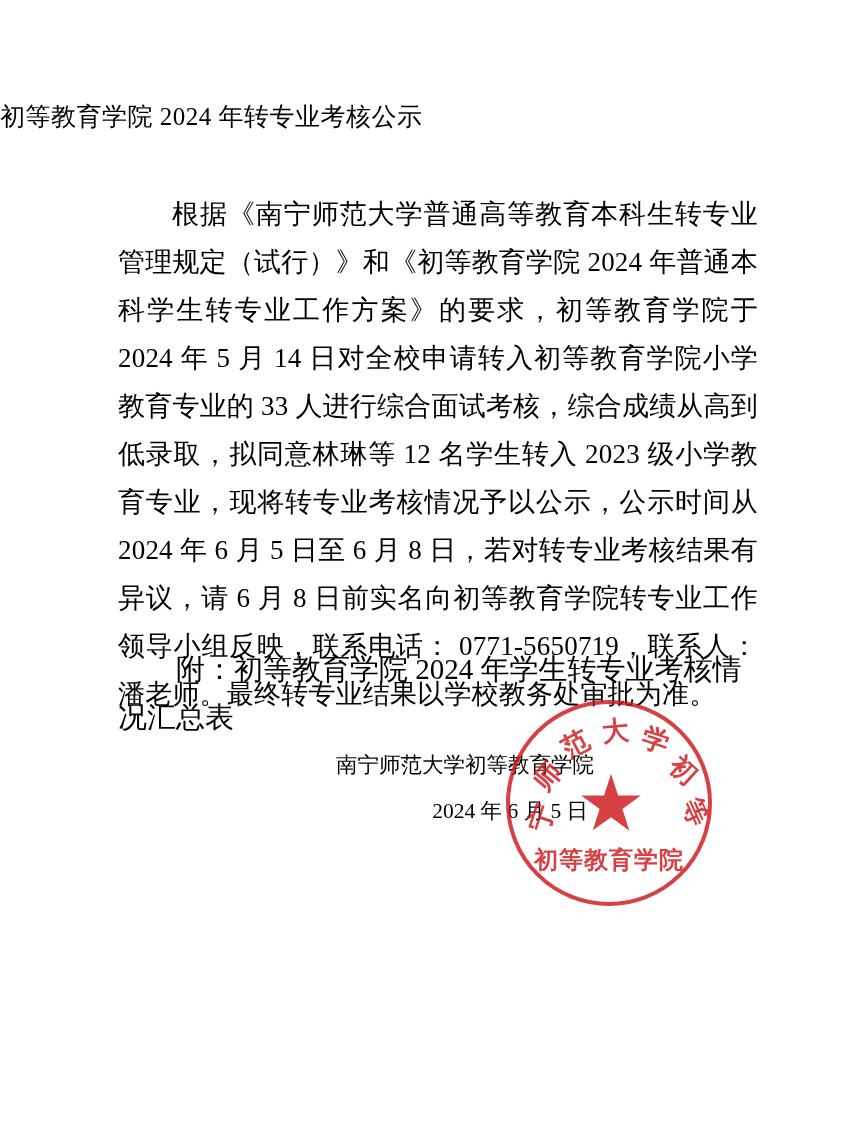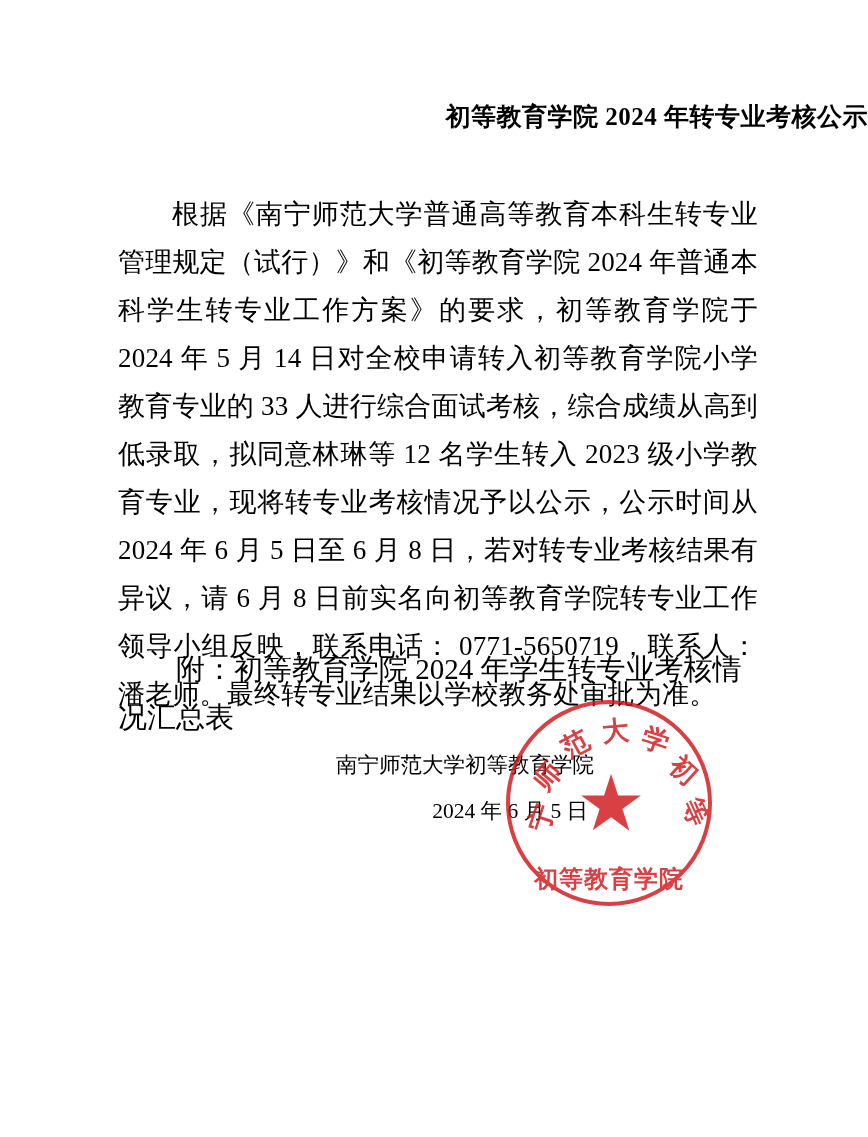--- a/index.html
+++ b/index.html
@@ -20,23 +20,23 @@
     position: absolute;
     inset: 0;
     padding: 0;
   }
 
   .doc-title {
     position: absolute;
     top: 100px;
     left: 0;
     width: 868px;
-    text-align: right;
+    text-align: left;
     font-size: 25px;
-    font-weight: bold;
+    font-weight: normal;
     letter-spacing: 0.5px;
     font-family: "Liberation Serif", "DejaVu Serif", serif;
   }
 
   .body-block {
     position: absolute;
     top: 190px;
     left: 118px;
     width: 640px;
   }
@@ -122,21 +122,21 @@
   .stc1 { left: 24px;  top: 54px;  transform: rotate(-50deg); }
   .stc2 { left: 52px;  top: 22px;  transform: rotate(-28deg); }
   .stc3 { left: 92px;  top: 9px;   transform: rotate(-5deg); }
   .stc4 { left: 132px; top: 18px;  transform: rotate(18deg); }
   .stc5 { left: 160px; top: 48px;  transform: rotate(42deg); }
   .stc6 { left: 172px; top: 90px;  transform: rotate(66deg); }
 
   .seal-bottom-text {
     position: absolute;
     left: 0;
-    bottom: 7px;
+    bottom: 26px;
     width: 198px;
     text-align: center;
     color: #d0181c;
     font-size: 24px;
     font-weight: bold;
     letter-spacing: 1px;
     font-family: "Liberation Serif", "DejaVu Serif", serif;
   }
 </style>
 </head>

